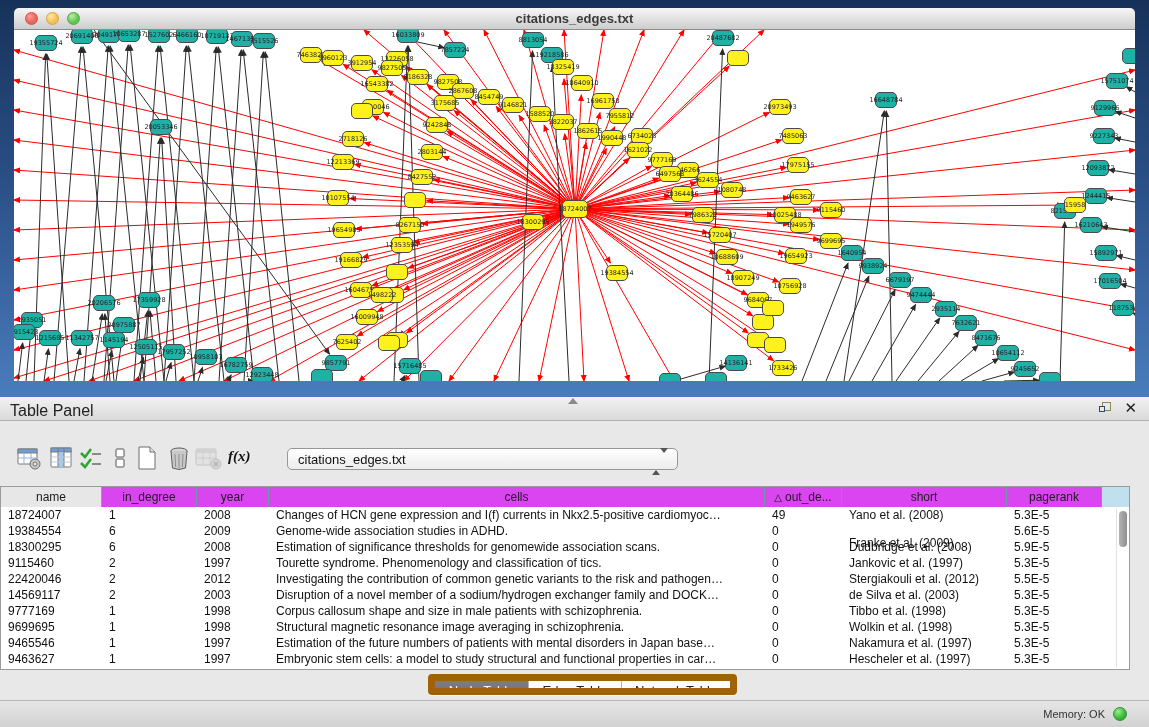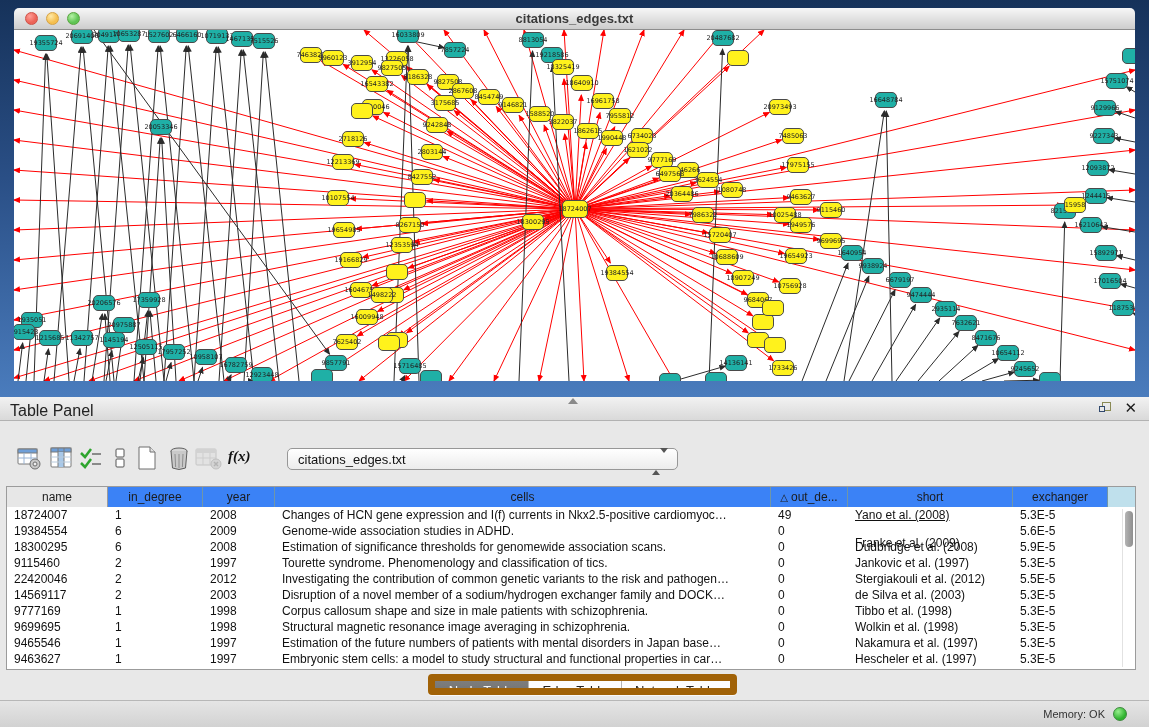--- a/index.html
+++ b/index.html
@@ -42,25 +42,25 @@
   .tool-btn.disabled { opacity:.45; }
   .fx-label { font-style:italic; font-family:"Liberation Serif","DejaVu Serif",serif; font-weight:bold; font-size:15px; color:#111; }
   .combo { position:absolute; left:287px; top:27px; width:391px; height:22px;
     background:linear-gradient(180deg,#ffffff,#ececec); border:1px solid #979797; border-radius:5px; }
   .combo-text { position:absolute; left:10px; top:3px; font-size:13px; color:#111; }
   .combo-arrows { position:absolute; right:9px; top:4px; }
   .combo-arrows .up { width:0;height:0;border-left:4px solid transparent;border-right:4px solid transparent;border-bottom:5px solid #555; margin-bottom:3px;}
   .combo-arrows .dn { width:0;height:0;border-left:4px solid transparent;border-right:4px solid transparent;border-top:5px solid #555; }
 
   
-  .data-table { position:absolute; left:6px; top:89px; width:1130px; height:184px;
+  .data-table { position:absolute; left:0; top:89px; width:1130px; height:184px;
     background:#fff; border:1px solid #9b9b9b; overflow:hidden; }
   .thead { position:absolute; left:0; top:0; width:1128px; height:20px; background:#bfe0ec; }
   .th { position:absolute; top:0; height:20px; font-size:12px; color:#1c1c1c; text-align:center;
-    line-height:20px; border-right:1px solid #7096a8; background:#3b82f6; overflow:hidden; white-space:nowrap; }
+    line-height:20px; border-right:1px solid #7096a8; background:#d946ef; overflow:hidden; white-space:nowrap; }
   .th.gray { background:#e7e7e7; border-right:1px solid #9b9b9b; }
   .sort-tri { font-size:10px; margin-right:3px; }
   .tbody { position:absolute; left:0; top:20px; width:1128px; height:162px; }
   .tr { position:absolute; left:0; width:1128px; height:16px; }
   .td { position:absolute; top:0; height:16px; font-size:12px; color:#111; line-height:16px;
     padding-left:7px; overflow:hidden; white-space:nowrap; }
   .vscroll { position:absolute; right:2px; top:22px; width:11px; bottom:2px; border-left:1px solid #e2e2e2; }
   .vthumb { position:absolute; left:2px; top:2px; width:8px; height:36px; background:linear-gradient(90deg,#b4b4b4,#8f8f8f); border-radius:4px; }
 
   
@@ -625,30 +625,30 @@
     </div>
 
     <div class="data-table">
       <div class="thead" id="thead">
           <div class="th gray" style="left: 0px; width: 101px;">name</div>
           <div class="th" style="left: 101px; width: 95px;">in_degree</div>
           <div class="th" style="left: 196px; width: 72px;">year</div>
           <div class="th" style="left: 268px; width: 496px;">cells</div>
           <div class="th" style="left: 764px; width: 77px;"><span class="sort-tri">△</span>out_de...</div>
           <div class="th" style="left: 841px; width: 165px;">short</div>
-          <div class="th" style="left: 1006px; width: 95px;">exchanger</div>
+          <div class="th" style="left: 1006px; width: 95px;">pagerank</div>
         </div>
       <div class="tbody" id="tbody">
           <div class="tr" style="top: 0px;">
             <div class="td" style="left: 0px; width: 101px;">18724007</div>
             <div class="td" style="left: 101px; width: 95px;">1</div>
             <div class="td" style="left: 196px; width: 72px;">2008</div>
             <div class="td" style="left: 268px; width: 496px;">Changes of HCN gene expression and I(f) currents in Nkx2.5-positive cardiomyoc…</div>
             <div class="td" style="left: 764px; width: 77px;">49</div>
-            <div class="td" style="left: 841px; width: 165px; text-decoration: underline;">Yano et al. (2008)</div>
+            <div class="td" style="left: 841px; width: 165px;">Yano et al. (2008)</div>
             <div class="td" style="left: 1006px; width: 95px;">5.3E-5</div>
           </div>
           <div class="tr" style="top: 16px;">
             <div class="td" style="left: 0px; width: 101px;">19384554</div>
             <div class="td" style="left: 101px; width: 95px;">6</div>
             <div class="td" style="left: 196px; width: 72px;">2009</div>
             <div class="td" style="left: 268px; width: 496px;">Genome-wide association studies in ADHD.</div>
             <div class="td" style="left: 764px; width: 77px;">0</div>
             <div class="td" style="left: 841px; width: 165px; margin-top: 12px;">Franke et al. (2009)</div>
             <div class="td" style="left: 1006px; width: 95px;">5.6E-5</div>

